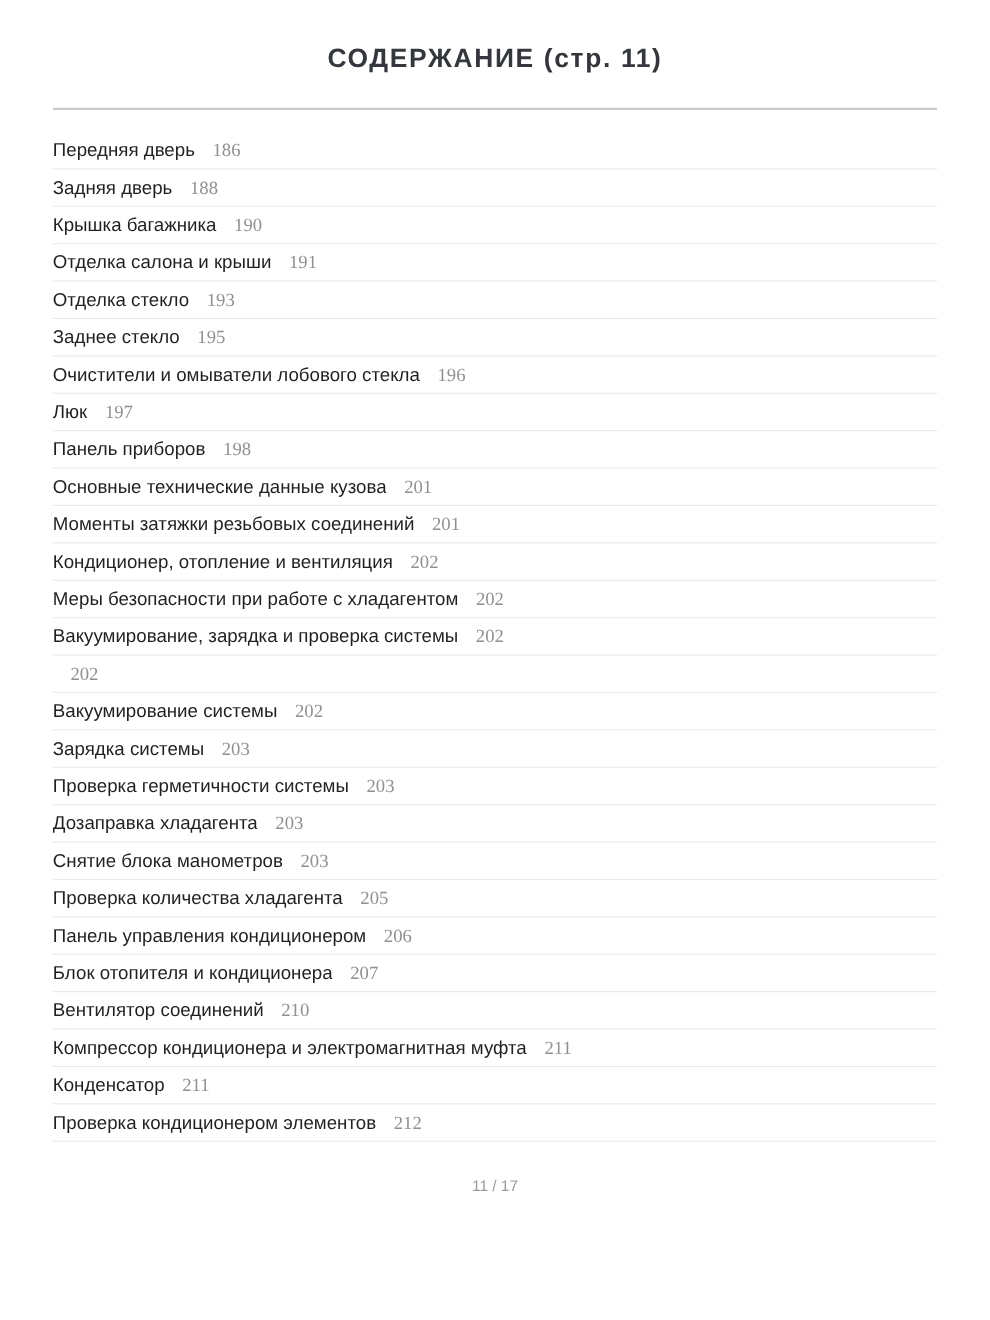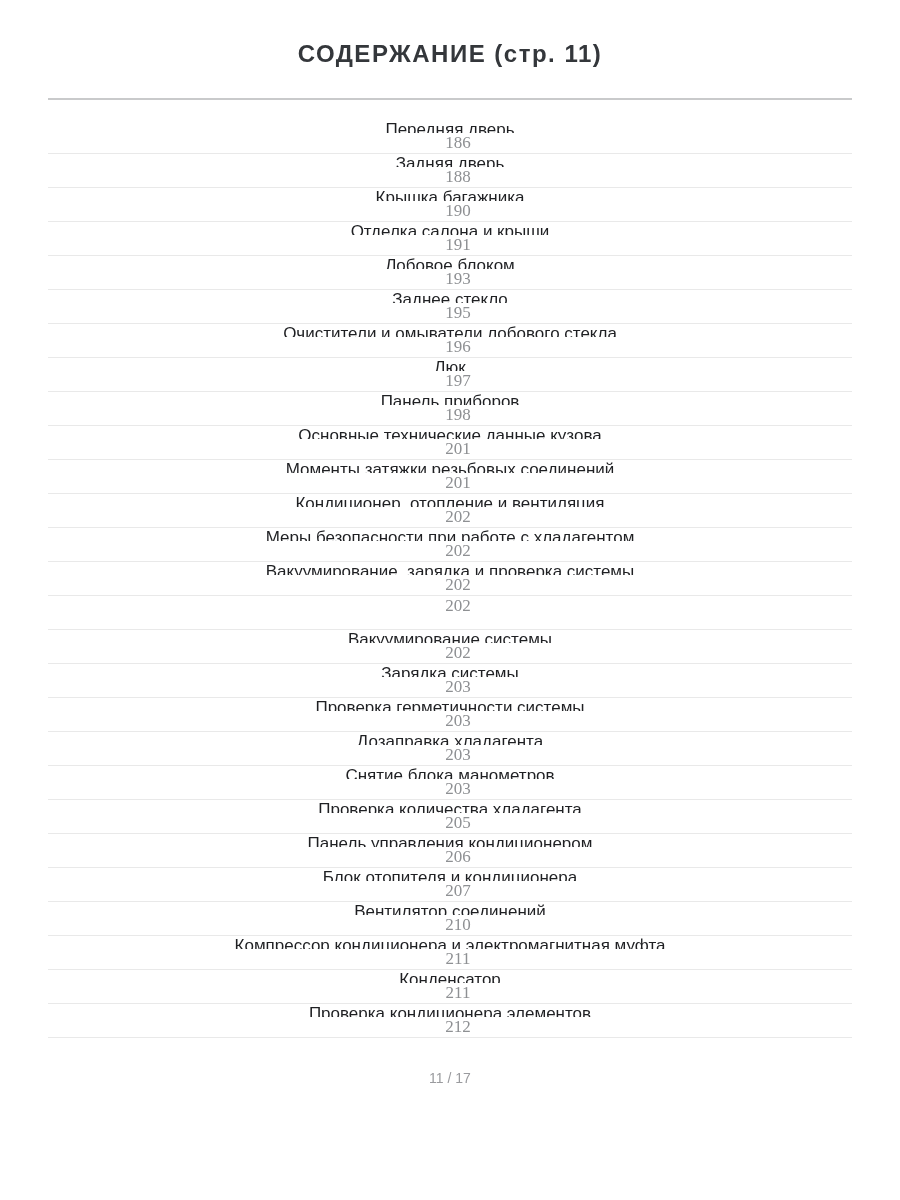--- a/index.html
+++ b/index.html
@@ -36,21 +36,20 @@
     margin: 0;
     padding: 20px 0 0 0;
   }
   .toc-row {
     height: 34px;
     display: flex;
     align-items: center;
     border-bottom: 1px solid var(--separator, #e9e9e9);
     box-sizing: border-box;
     cursor: pointer;
-    flex-direction: column;
   }
   .toc-label {
     font-size: 17px;
     color: var(--entry-text, #1f2023);
     white-space: nowrap;
     overflow: hidden;
   }
   .toc-page {
     font-size: 17px;
     color: var(--page-number, #8e9093);
@@ -87,21 +86,21 @@
     <span class="toc-label">Крышка багажника</span>
     <span class="toc-page">190</span>
   </li>
 
   <li class="toc-row">
     <span class="toc-label">Отделка салона и крыши</span>
     <span class="toc-page">191</span>
   </li>
 
   <li class="toc-row">
-    <span class="toc-label">Лобовое блоком</span>
+    <span class="toc-label">Отделка стекло</span>
     <span class="toc-page">193</span>
   </li>
 
   <li class="toc-row">
     <span class="toc-label">Заднее стекло</span>
     <span class="toc-page">195</span>
   </li>
 
   <li class="toc-row">
     <span class="toc-label">Очистители и омыватели лобового стекла</span>
@@ -197,18 +196,18 @@
     <span class="toc-label">Компрессор кондиционера и электромагнитная муфта</span>
     <span class="toc-page">211</span>
   </li>
 
   <li class="toc-row">
     <span class="toc-label">Конденсатор</span>
     <span class="toc-page">211</span>
   </li>
 
   <li class="toc-row">
-    <span class="toc-label">Проверка кондиционера элементов</span>
+    <span class="toc-label">Проверка кондиционером элементов</span>
     <span class="toc-page">212</span>
   </li>
 </ul>
   <div class="footer">11 / 17</div>
 </div>
 
 </body></html>

